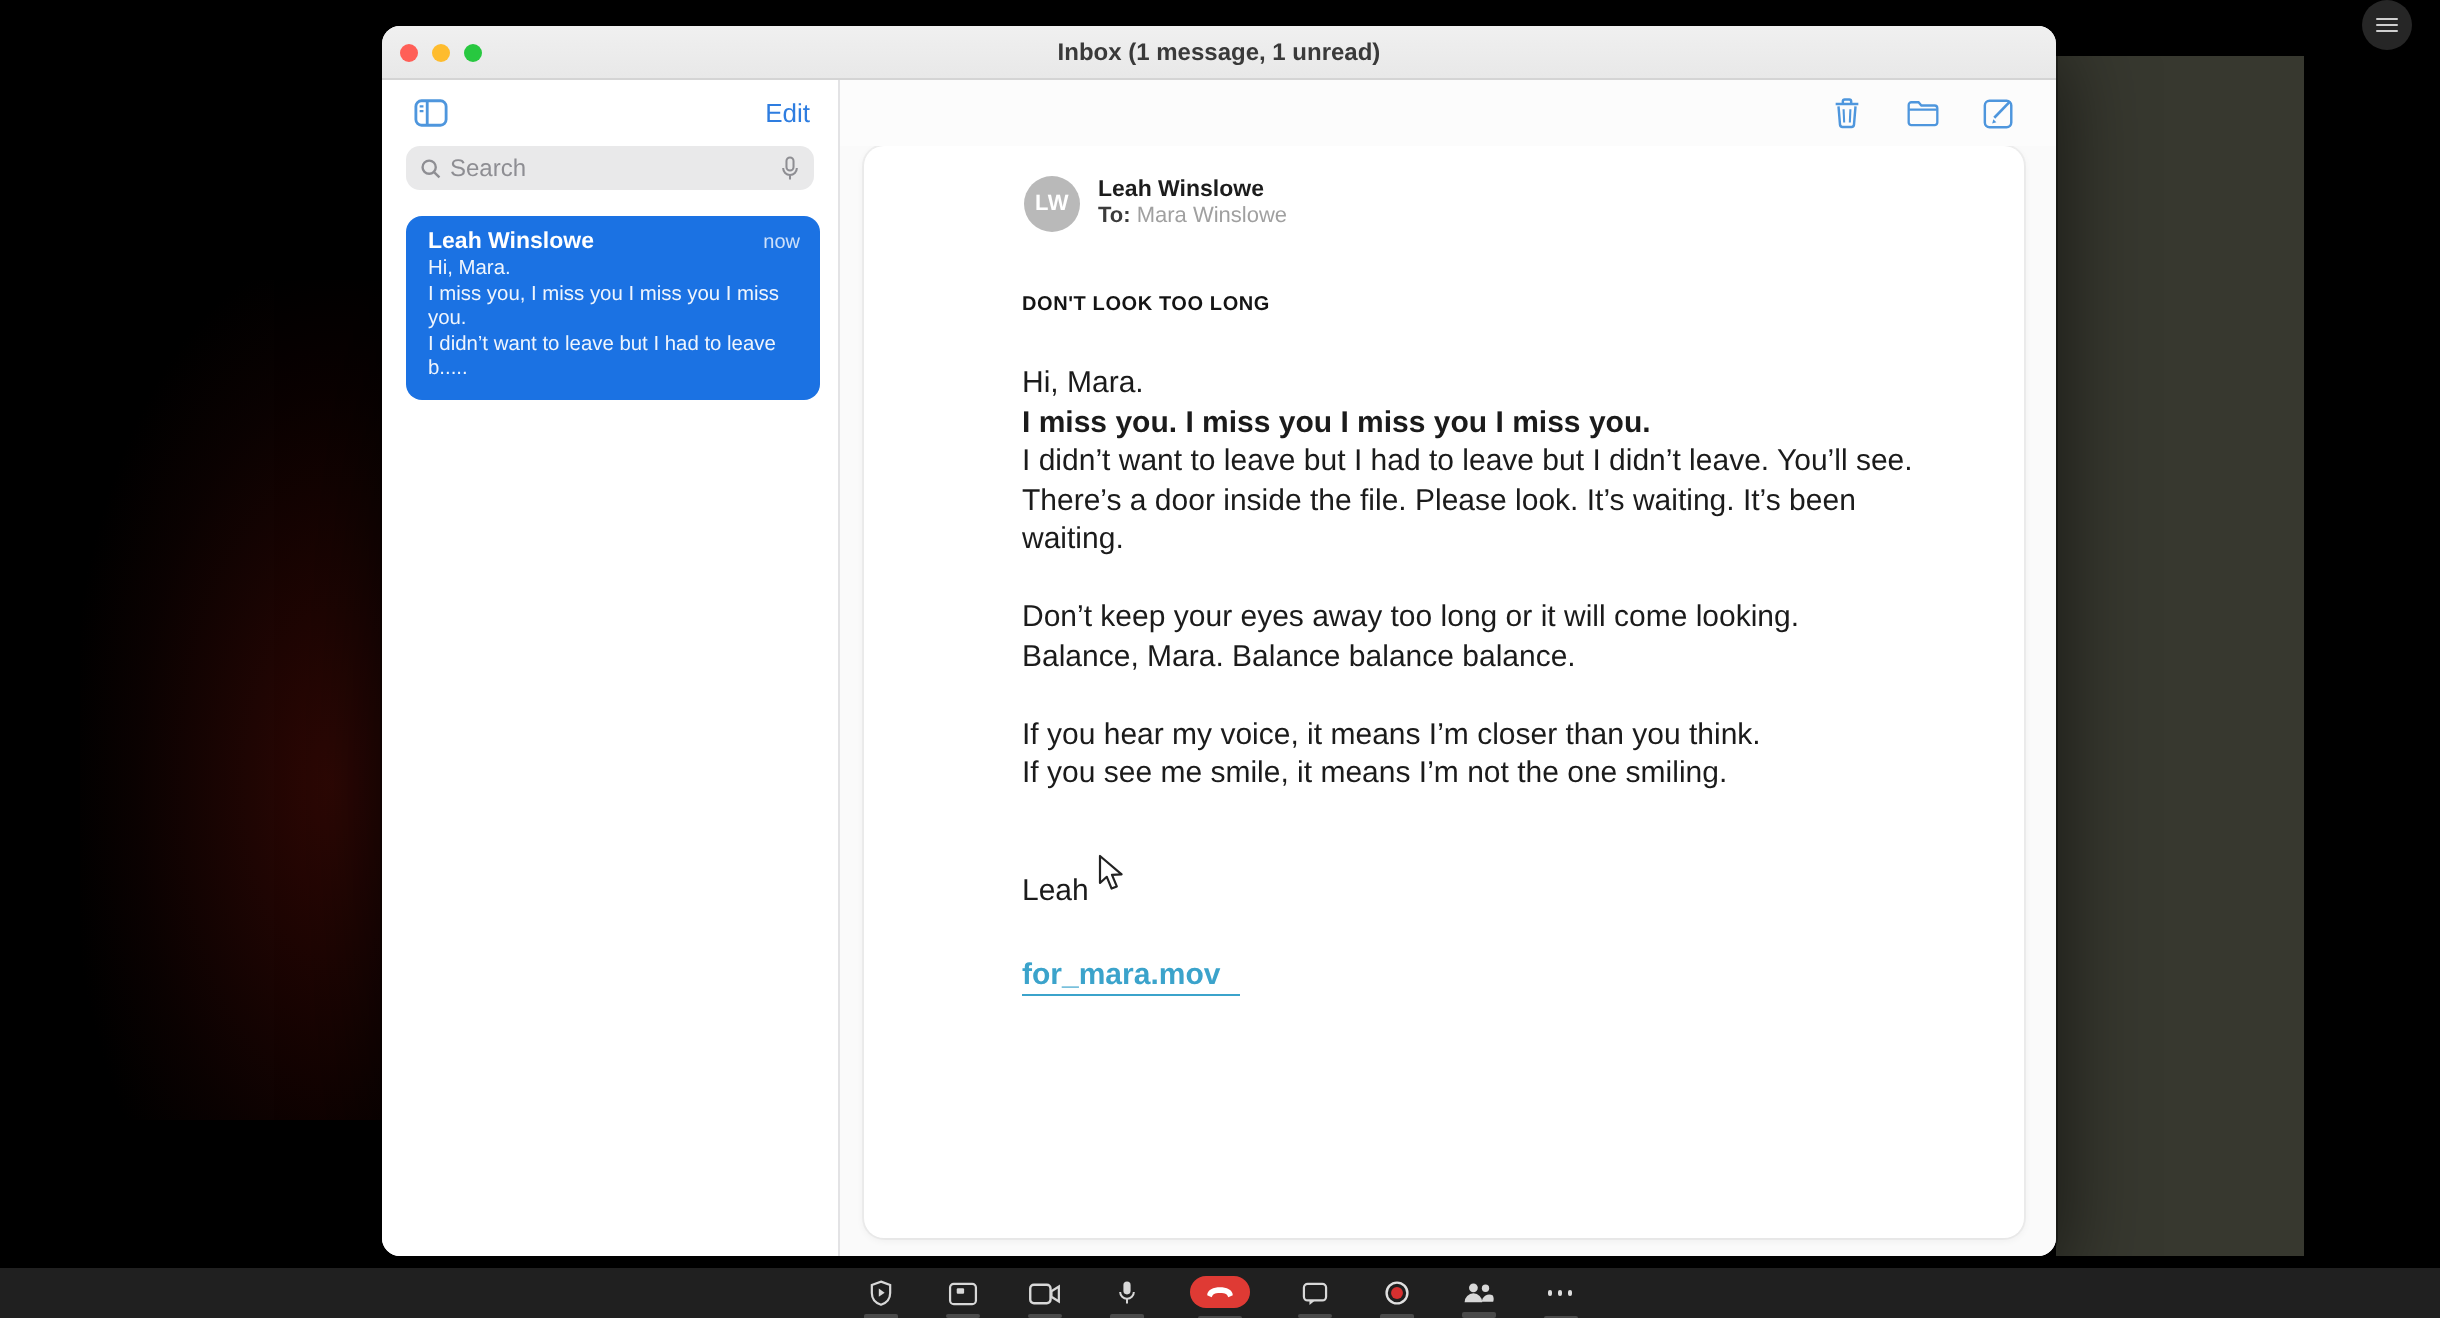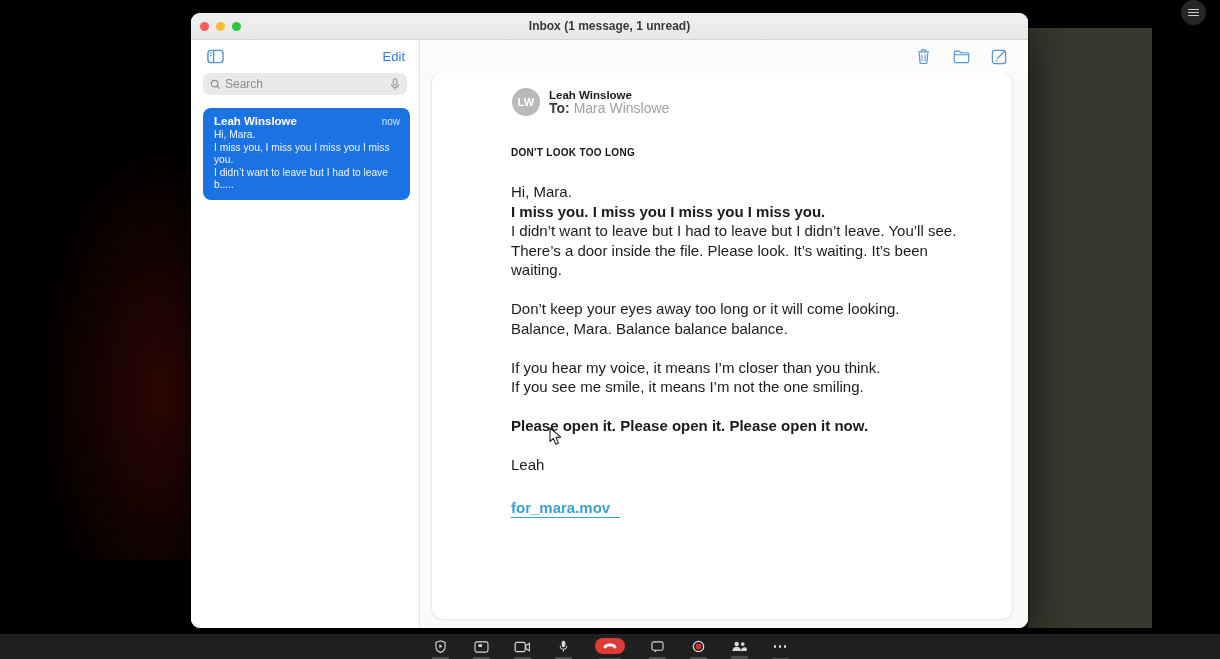--- a/index.html
+++ b/index.html
@@ -91,21 +91,21 @@
     background:#fff; border-radius:10px;
     box-shadow:0 0 0 1px rgba(0,0,0,0.04), 0 1px 4px rgba(0,0,0,0.06);
   }
   .card-header { display:flex; gap:9px; padding:15px 0 0 80px; align-items:center; }
   .avatar {
     width:28px; height:28px; border-radius:50%; background:#b9b9b9;
     color:#fff; font-size:11px; font-weight:bold;
     display:flex; align-items:center; justify-content:center; letter-spacing:0.3px;
   }
   .hdr-name { font-size:11.5px; font-weight:bold; color:#1c1c1c; line-height:13px; }
-  .hdr-to { font-size:14px; line-height:13px; }
+  .hdr-to { font-size:11px; line-height:13px; }
   .hdr-to .to-label { color:#3c3c3c; font-weight:bold; }
   .hdr-to .to-name { color:#a0a0a0; }
   .subject {
     padding:31px 0 0 79px; font-size:10px; font-weight:bold;
     color:#141414; letter-spacing:0.3px;
   }
   .body-text { padding:24px 40px 0 79px; font-size:15px; line-height:19.5px; color:#1b1b1b; }
   .body-text .line.bold { font-weight:bold; }
   .attach-link {
     display:inline-block; margin:0 0 16px 79px; font-size:15px; font-weight:bold;
@@ -234,21 +234,20 @@
               <div class="line bold">I miss you. I miss you I miss you I miss you.</div>
               <div class="line">I didn’t want to leave but I had to leave but I didn’t leave. You’ll see.</div>
               <div class="line">There’s a door inside the file. Please look. It’s waiting. It’s been waiting.</div>
               <div class="line">&nbsp;</div>
               <div class="line">Don’t keep your eyes away too long or it will come looking.</div>
               <div class="line">Balance, Mara. Balance balance balance.</div>
               <div class="line">&nbsp;</div>
               <div class="line">If you hear my voice, it means I’m closer than you think.</div>
               <div class="line">If you see me smile, it means I’m not the one smiling.</div>
               <div class="line">&nbsp;</div>
-              <div class="line bold">Please open it. Please open it. Please open it now.</div>
               <div class="line">&nbsp;</div>
               <div class="line">Leah</div>
               <div class="line">&nbsp;</div>
             </div>
           <span class="attach-link">for_mara.mov</span>
         </div>
       </div>
     </div>
   </div>
 </div>

